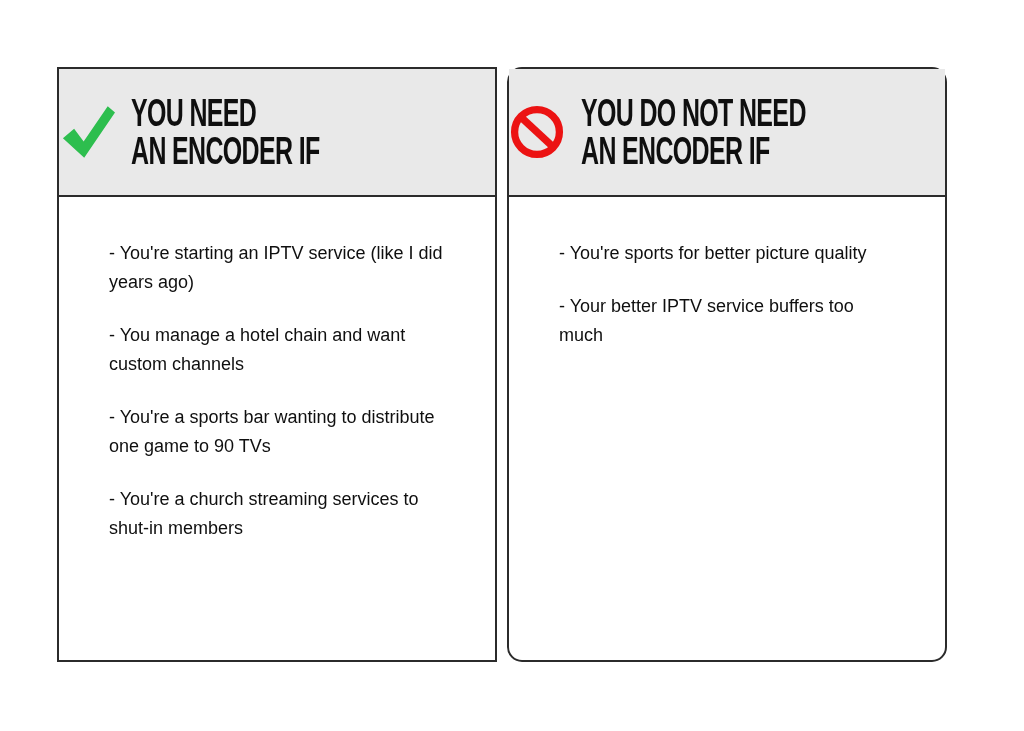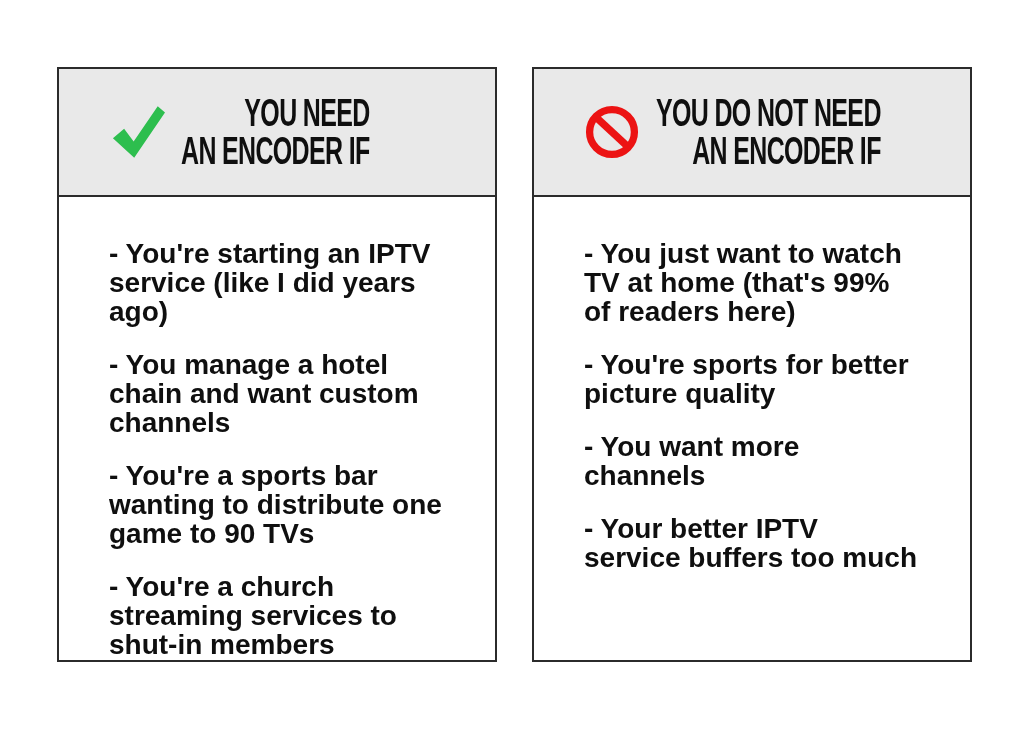--- a/index.html
+++ b/index.html
@@ -23,29 +23,27 @@
   }
   .panel {
     position: absolute;
     top: 67px;
     width: 440px;
     height: 595px;
     background: #ffffff;
     border: 2px solid var(--border);
   }
   .panel-left  { left: 57px; }
-  .panel-right { left: 532px; }
+  .panel-right { left: 507px; border-radius: 15px; }
   .panel-header {
     height: 128px;
     background: var(--header-bg);
     border-bottom: 2px solid var(--border);
     display: flex;
     align-items: center;
-    padding-left: 50px;
-    text-align: right;
   }
   .icon {
     width: 56px; height: 56px;
     flex: none;
     display: block;
     margin-right: 16px;
   }
   .icon svg { width: 100%; height: 100%; display: block; }
   .title {
     font-weight: bold;
@@ -57,22 +55,22 @@
     transform-origin: left center;
     white-space: nowrap;
   }
   .title span { display: block; }
   .panel-body {
     padding: 42px 24px 0 50px;
     width: 100%;
     max-width: 408px; 
   }
   .panel-body p.item {
-    font-weight: bold;
-    font-size: 28px;
+    font-weight: normal;
+    font-size: 18px;
     line-height: 29px;
     color: var(--text);
     margin: 0 0 24px 0;
     max-width: 358px;
   }
 </style>
 </head>
 <body>
 
 <div class="canvas">
@@ -104,20 +102,18 @@
           <circle cx="50" cy="50" r="40" fill="none" stroke="var(--red)" stroke-width="13"></circle>
           <line x1="23" y1="25" x2="77" y2="75" stroke="var(--red)" stroke-width="13"></line>
         </svg>
       </span>
       <h2 class="title">
         <span>YOU DO NOT NEED</span>
         <span>AN ENCODER IF</span>
       </h2>
     </header>
     <div class="panel-body">
-        <p class="item">- You just want to watch TV at home (that's 99% of readers here)</p>
         <p class="item">- You're sports for better picture quality</p>
-        <p class="item">- You want more channels</p>
         <p class="item">- Your better IPTV service buffers too much</p>
       </div>
   </section>
 
 </div>
 
 </body></html>

